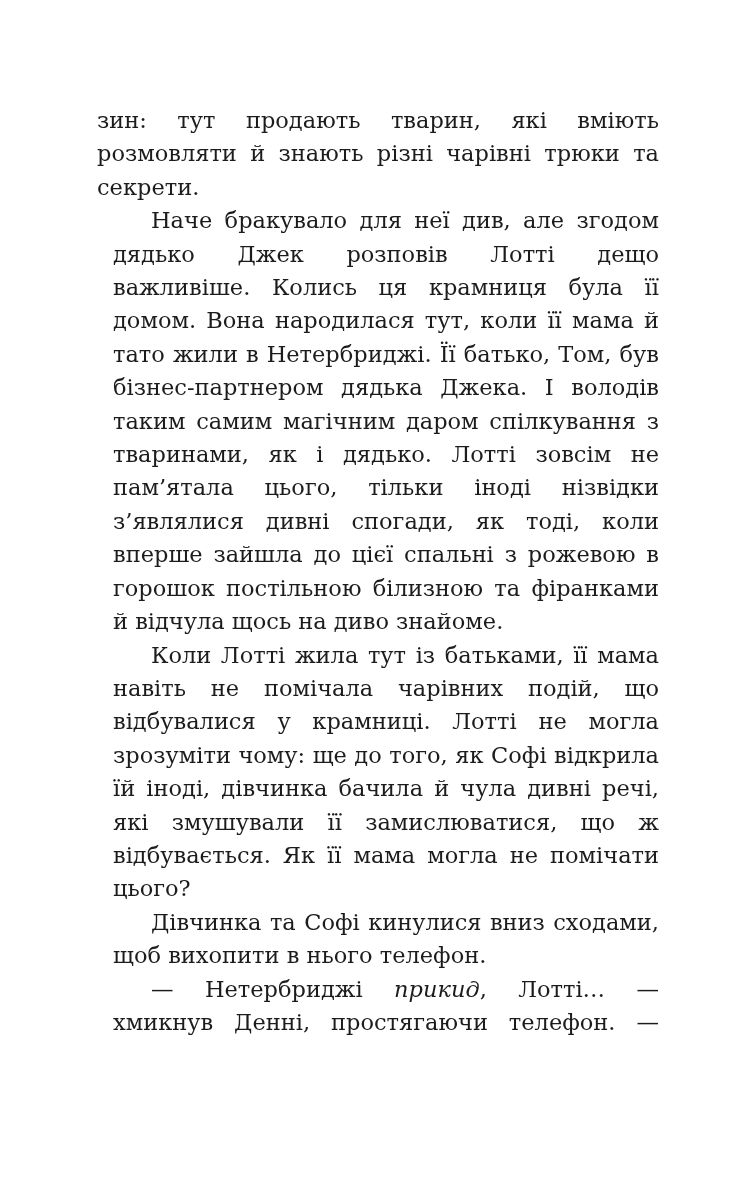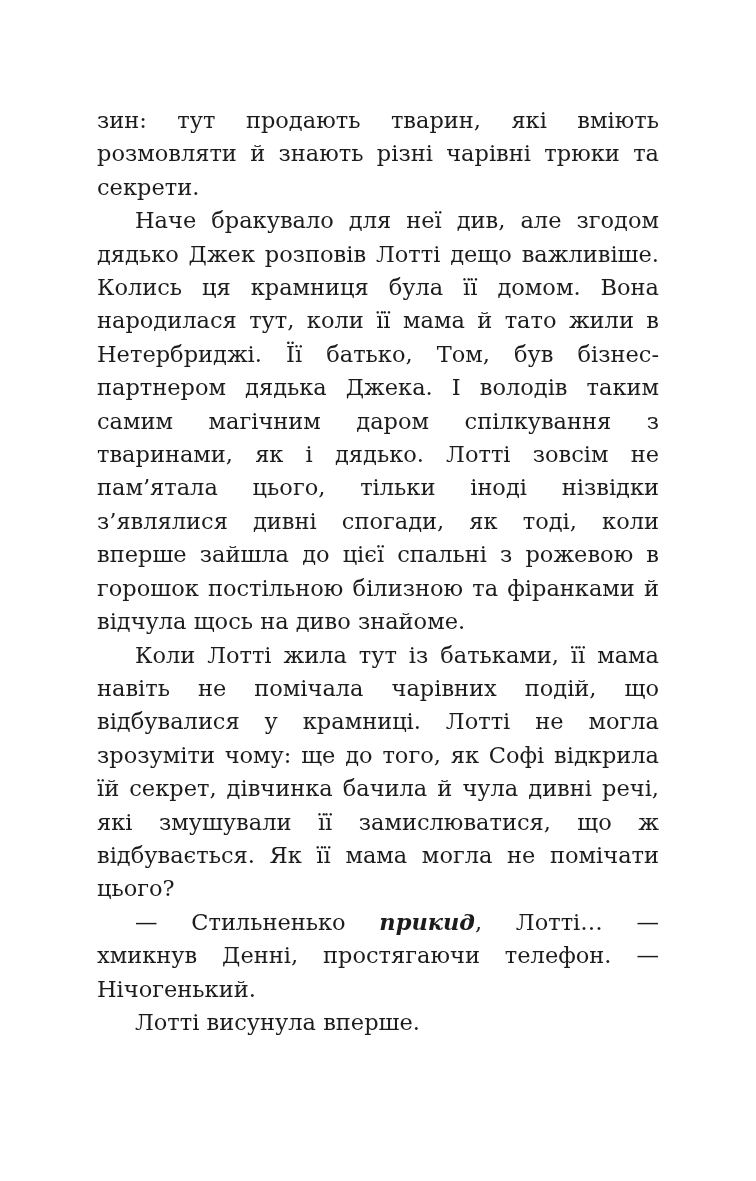--- a/index.html
+++ b/index.html
@@ -24,43 +24,44 @@
     font-size: 22.5px;
     line-height: 33.4px;
     text-align: justify;
   }
   .text-block p {
     margin: 0;
     padding: 0;
   }
   .text-block p.indented {
     text-indent: 38px;
+    margin-left: 16px;
   }
   .text-block .italic {
     font-style: italic;
-    font-weight: bold;
   }
   .page-number {
     position: absolute;
     left: 0;
     right: 0;
     top: 1108px;
     text-align: center;
     font-family: "DejaVu Serif", "Liberation Serif", serif;
     font-style: italic;
     font-size: 26px;
     color: #1c1c1c;
   }
 </style>
 </head>
 <body>
 
 <div class="book-page">
   <div class="text-block">
       <p><span>зин: тут продають тварин, які вміють розмовляти й знають різні чарівні трюки та секрети.</span></p>
       <p class="indented"><span>Наче бракувало для неї див, але згодом дядько Джек розповів Лотті дещо важливіше. Колись ця крамниця була її домом. Вона народилася тут, коли її мама й тато жили в Нетербриджі. Її батько, Том, був бізнес-партнером дядька Джека. І володів таким самим магічним даром спілкування з тваринами, як і дядько. Лотті зовсім не пам’ятала цього, тільки іноді нізвідки з’являлися дивні спогади, як тоді, коли вперше зайшла до цієї спальні з рожевою в горошок постільною білизною та фіранками й відчула щось на диво знайоме.</span></p>
-      <p class="indented"><span>Коли Лотті жила тут із батьками, її мама навіть не помічала чарівних подій, що відбувалися у крамниці. Лотті не могла зрозуміти чому: ще до того, як Софі відкрила їй секрет, дівчинка бачила й чула дивні речі, які змушували її замислюватися, що ж відбувається. Як її мама могла не помічати цього?</span></p>
-      <p class="indented"><span>— Стильненько </span><span class="italic">прикид</span><span>, Лотті… — хмикнув Денні, простягаючи телефон. — Нічогенький.</span></p>
+      <p class="indented"><span>Коли Лотті жила тут із батьками, її мама навіть не помічала чарівних подій, що відбувалися у крамниці. Лотті не могла зрозуміти чому: ще до того, як Софі відкрила їй іноді, дівчинка бачила й чула дивні речі, які змушували її замислюватися, що ж відбувається. Як її мама могла не помічати цього?</span></p>
+      <p class="indented"><span>Дівчинка та Софі кинулися вниз сходами, щоб вихопити в нього телефон.</span></p>
+      <p class="indented"><span>— Нетербриджі </span><span class="italic">прикид</span><span>, Лотті… — хмикнув Денні, простягаючи телефон. — Нічогенький.</span></p>
       <p class="indented"><span>Лотті висунула вперше.</span></p>
       <p class="indented"><span>— Ти вже приміряв свій? — запитала вона солодкувато. — Твій татко купив його разом із моїм,</span></p>
     </div>
   <div class="page-number">9</div>
 </div>
 
 </body></html>

